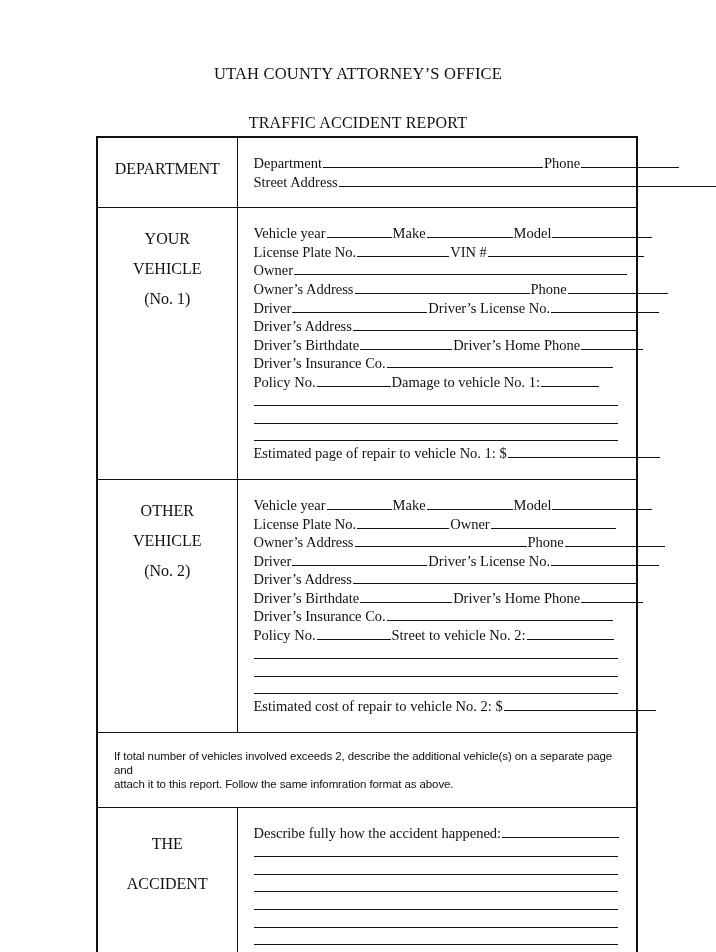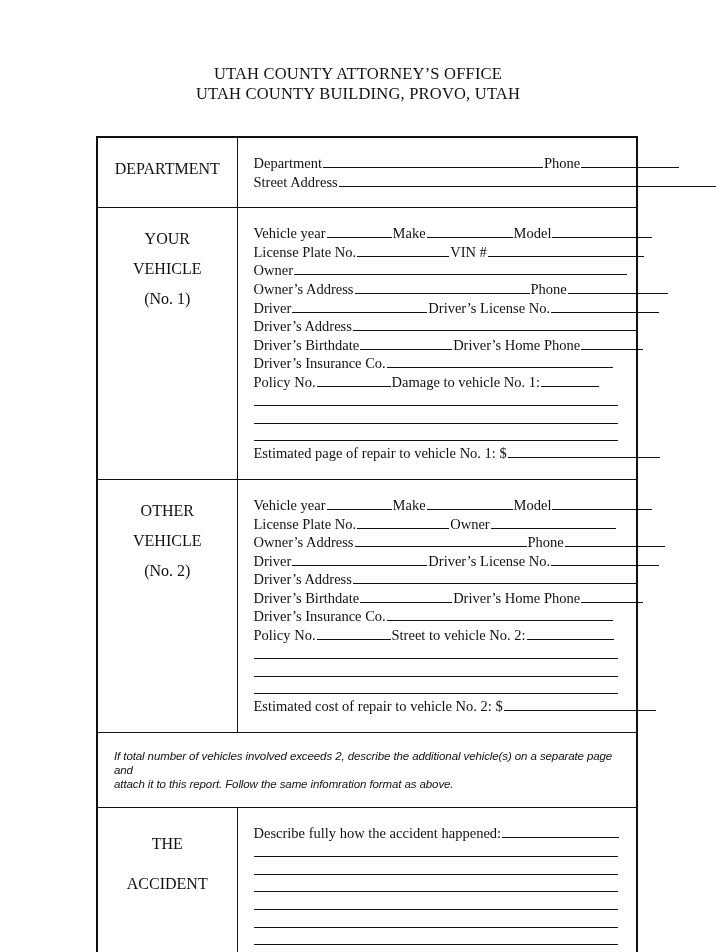--- a/index.html
+++ b/index.html
@@ -102,38 +102,37 @@
     bottom: 3px;
     border-bottom: 1px solid #111;
   }
 
   .note-cell {
     font-family: "Liberation Sans", sans-serif;
     font-size: 11.5px;
     line-height: 14px;
     padding: 4px 8px 5px 8px;
     letter-spacing: -0.1px;
-    font-style: italic;
   }
 
   .accident-label {
     font-size: 16px;
     line-height: 40px;
   }
 </style>
 </head>
 <body>
 
 <div class="page">
 
   <div class="header-block">
     <div class="hdr-line">UTAH COUNTY ATTORNEY’S OFFICE</div>
-    <div class="hdr-line">UTAH COUNTY BUILDING, PROVO, UTAH</div>
   </div>
 
+  <div class="form-title">TRAFFIC ACCIDENT REPORT</div>
 
   <table class="form-table">
     <colgroup>
       <col style="width:140px">
       <col style="width:400px">
     </colgroup>
     <tbody>
       <tr>
         <td class="label-cell">
           <span class="lbl-big">DEPARTMENT</span>

